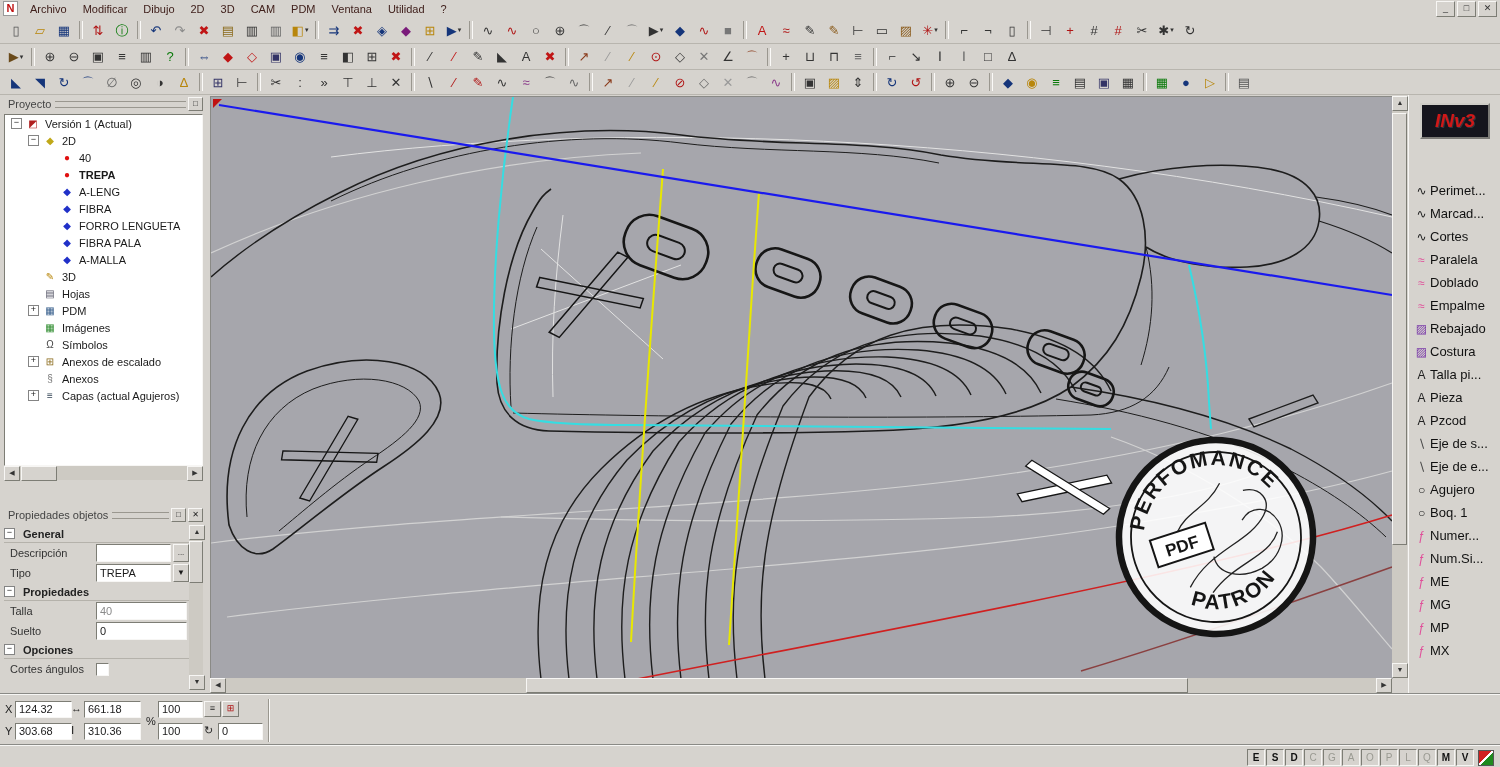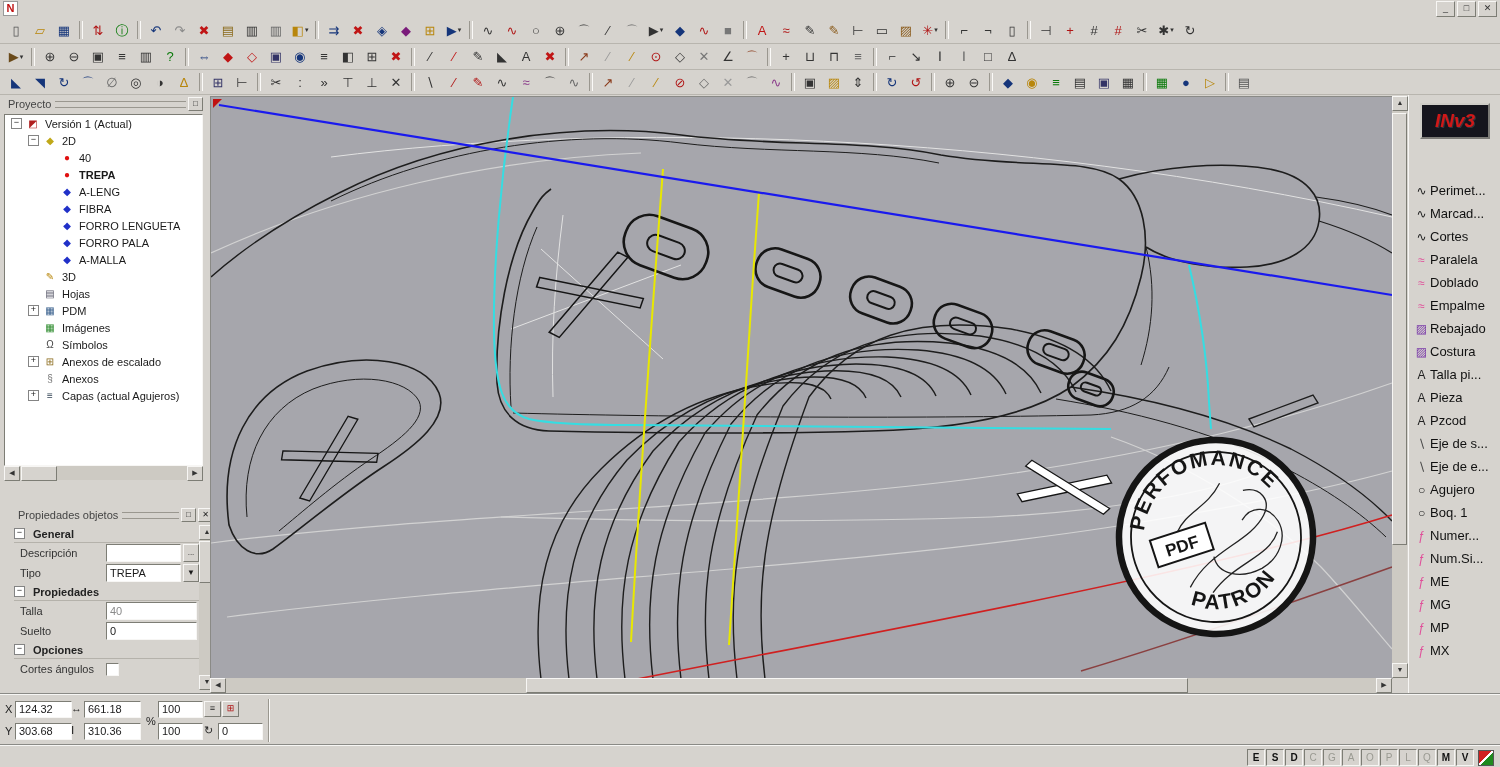--- a/index.html
+++ b/index.html
@@ -80,20 +80,21 @@
   .lon{color:#111;font-weight:bold;} .loff{color:#9a9a92;}
   #tray-icon{position:absolute;right:6px;top:4px;width:14px;height:14px;border:1px solid #555;
              background:linear-gradient(135deg,#d02020 0 45%,#fff 45% 55%,#1e8a1e 55% 100%);}
 </style>
 </head>
 <body>
 <div id="root">
 
 <div id="menubar">
   <span id="appicon">N</span>
+  <span id="menu-items"><span class="mitem">Archivo</span><span class="mitem">Modificar</span><span class="mitem">Dibujo</span><span class="mitem">2D</span><span class="mitem">3D</span><span class="mitem">CAM</span><span class="mitem">PDM</span><span class="mitem">Ventana</span><span class="mitem">Utilidad</span><span class="mitem">?</span></span>
   <span id="winbtns">
         <span class="wbtn raised">_</span>
         <span class="wbtn raised">□</span>
         <span class="wbtn raised">✕</span>
       </span>
 </div>
 
 <div id="tb1" class="tbrow">
       <span class="tbtn">
         <span class="g" style="color: rgb(85, 85, 85);">▯</span>
@@ -573,21 +574,21 @@
           <span class="tlabel">FIBRA</span>
         </div>
         <div class="trow" style="padding-left: 40px;">
           <span class="texps"></span>
           <span class="tic" style="color: rgb(32, 48, 200);">◆</span>
           <span class="tlabel">FORRO LENGUETA</span>
         </div>
         <div class="trow" style="padding-left: 40px;">
           <span class="texps"></span>
           <span class="tic" style="color: rgb(32, 48, 200);">◆</span>
-          <span class="tlabel">FORRO PALA</span>
+          <span class="tlabel">FIBRA PALA</span>
         </div>
         <div class="trow" style="padding-left: 40px;">
           <span class="texps"></span>
           <span class="tic" style="color: rgb(32, 48, 200);">◆</span>
           <span class="tlabel">A-MALLA</span>
         </div>
         <div class="trow" style="padding-left: 23px;">
           <span class="texps"></span>
           <span class="tic" style="color: rgb(184, 134, 11);">✎</span>
           <span class="tlabel">3D</span>
@@ -628,21 +629,21 @@
           <span class="tlabel">Capas (actual Agujeros)</span>
         </div>
       </div>
   <div class="hscroll" style="left:2px;right:2px;bottom:2px;height:14px;">
     <span class="sbtn raised">◀</span>
     <span class="sthumb raised" style="width:34px;margin-left:1px;"></span>
     <span class="sbtn raised" style="margin-left:auto;">▶</span>
   </div>
 </div>
 
-<div class="panel" id="props-panel" style="left:2px;top:507px;width:203px;height:185px;overflow:hidden;margin-left:10px;">
+<div class="panel" id="props-panel" style="left:2px;top:507px;width:203px;height:185px;overflow:hidden;">
   <div class="ptitle">
     <span class="ptxt">Propiedades objetos</span>
     <span class="plines"></span>
     <span class="pbtn raised">□</span>
     <span class="pbtn raised">✕</span>
   </div>
   <div id="props-body" style="position:absolute;left:2px;right:16px;top:18px;bottom:0;">
         <div class="prow phead">
           <span class="texp">−</span>
           <span class="hlab">General</span>

